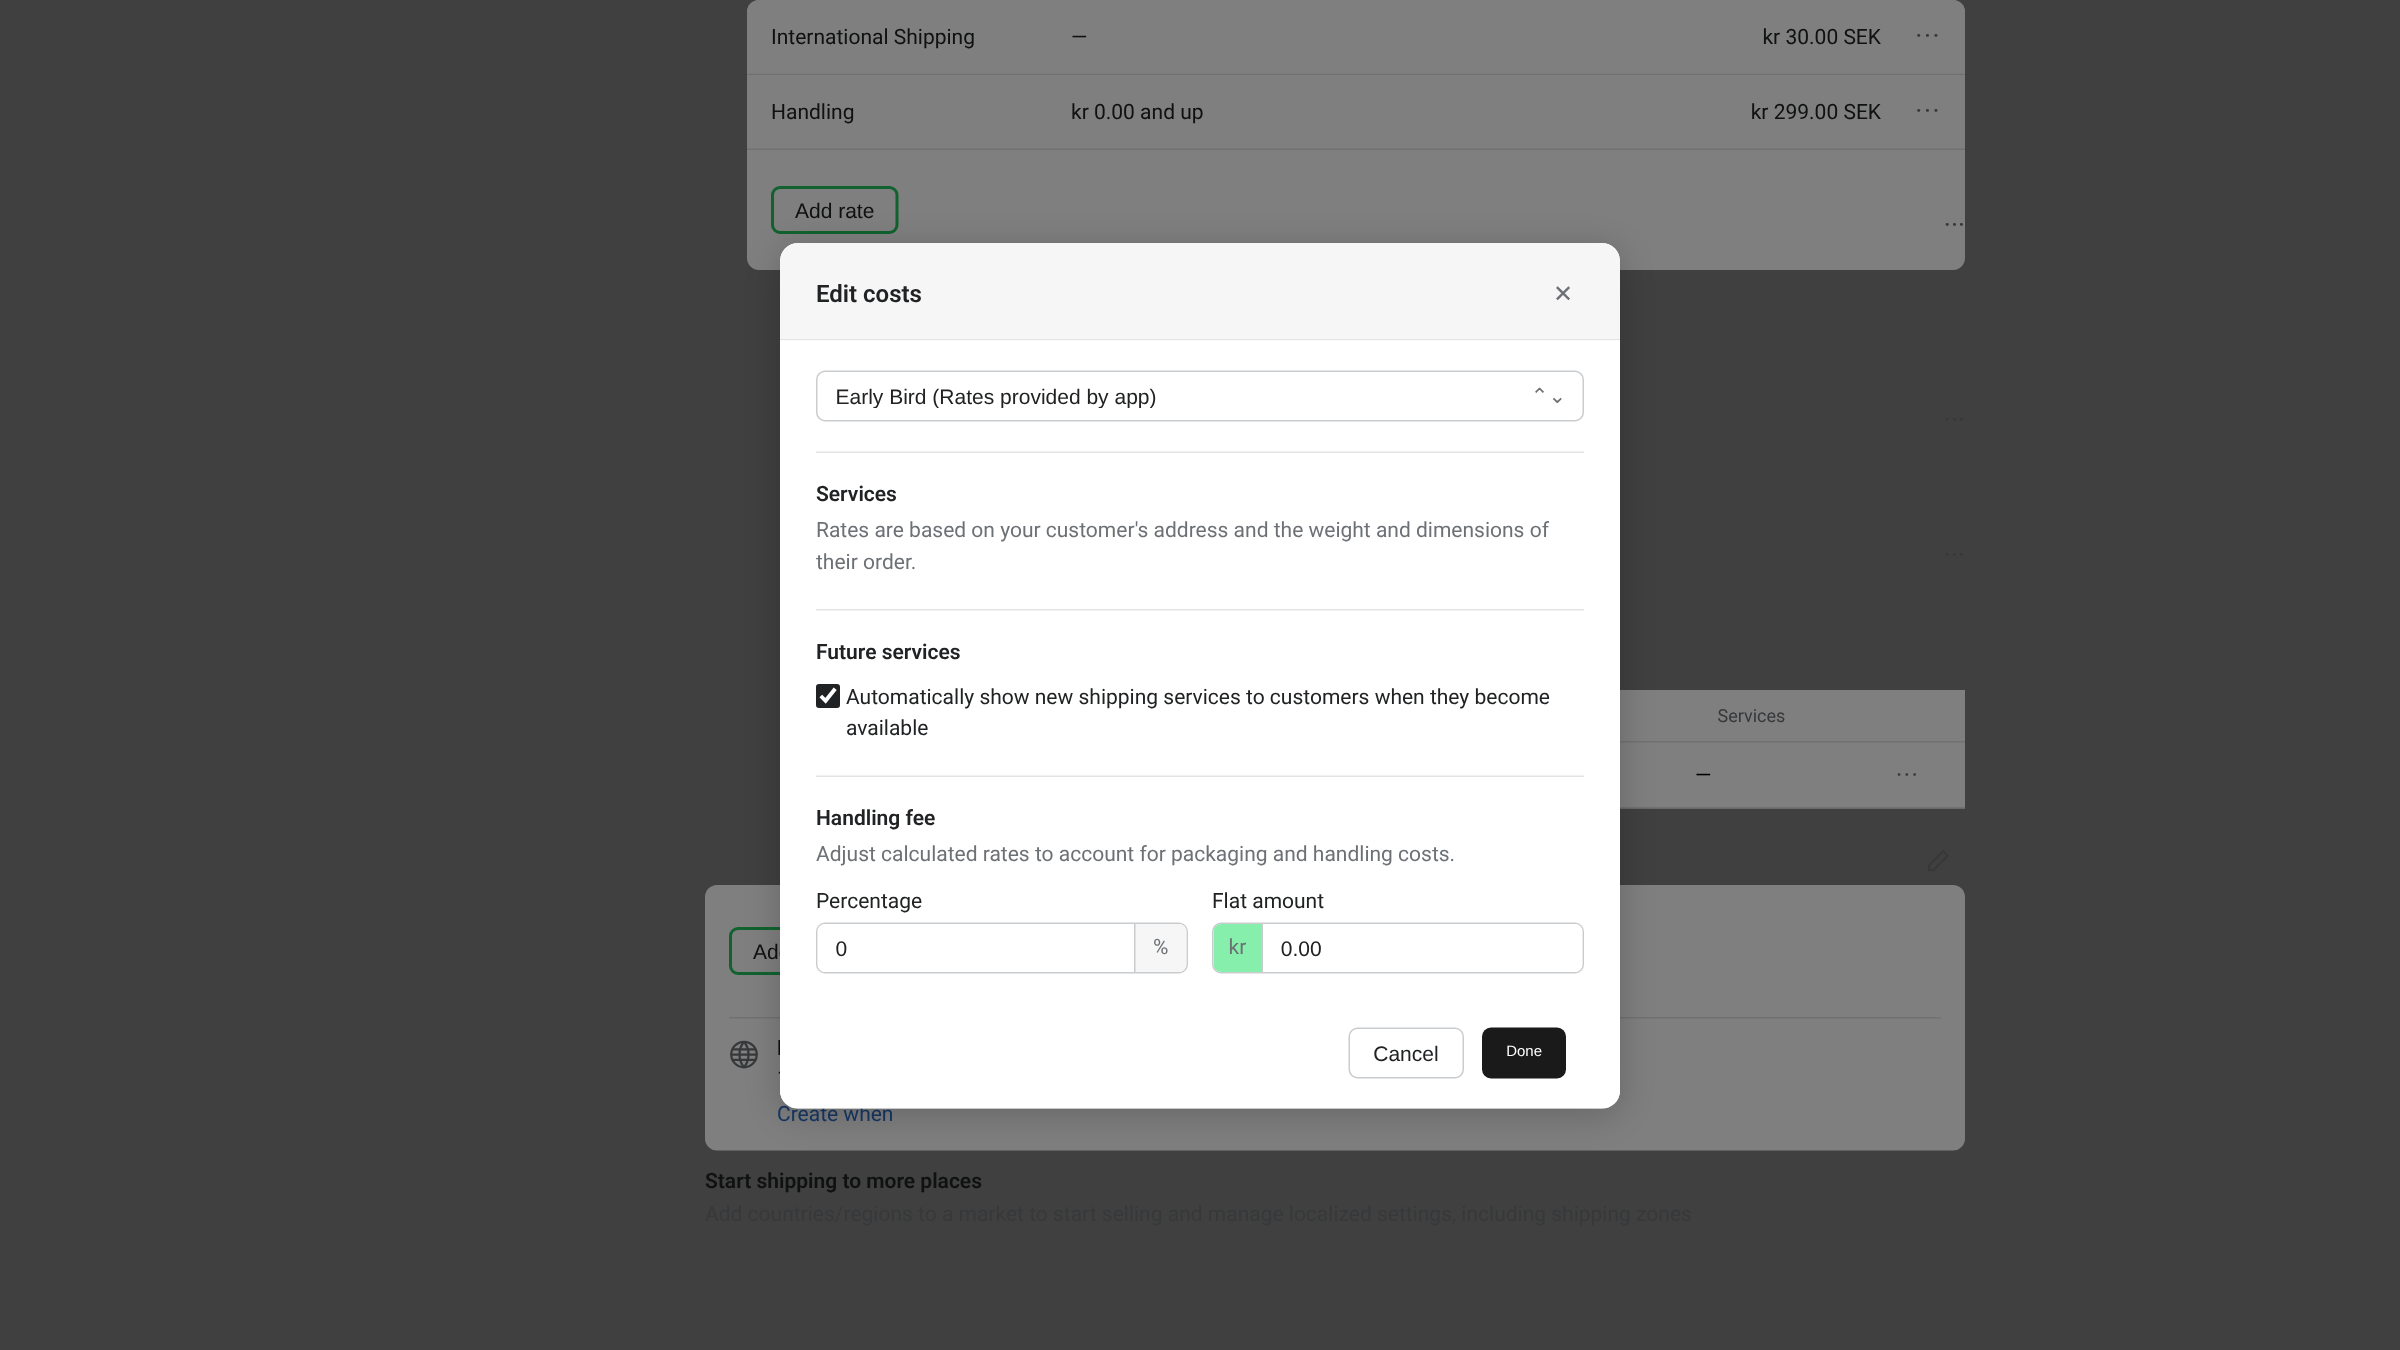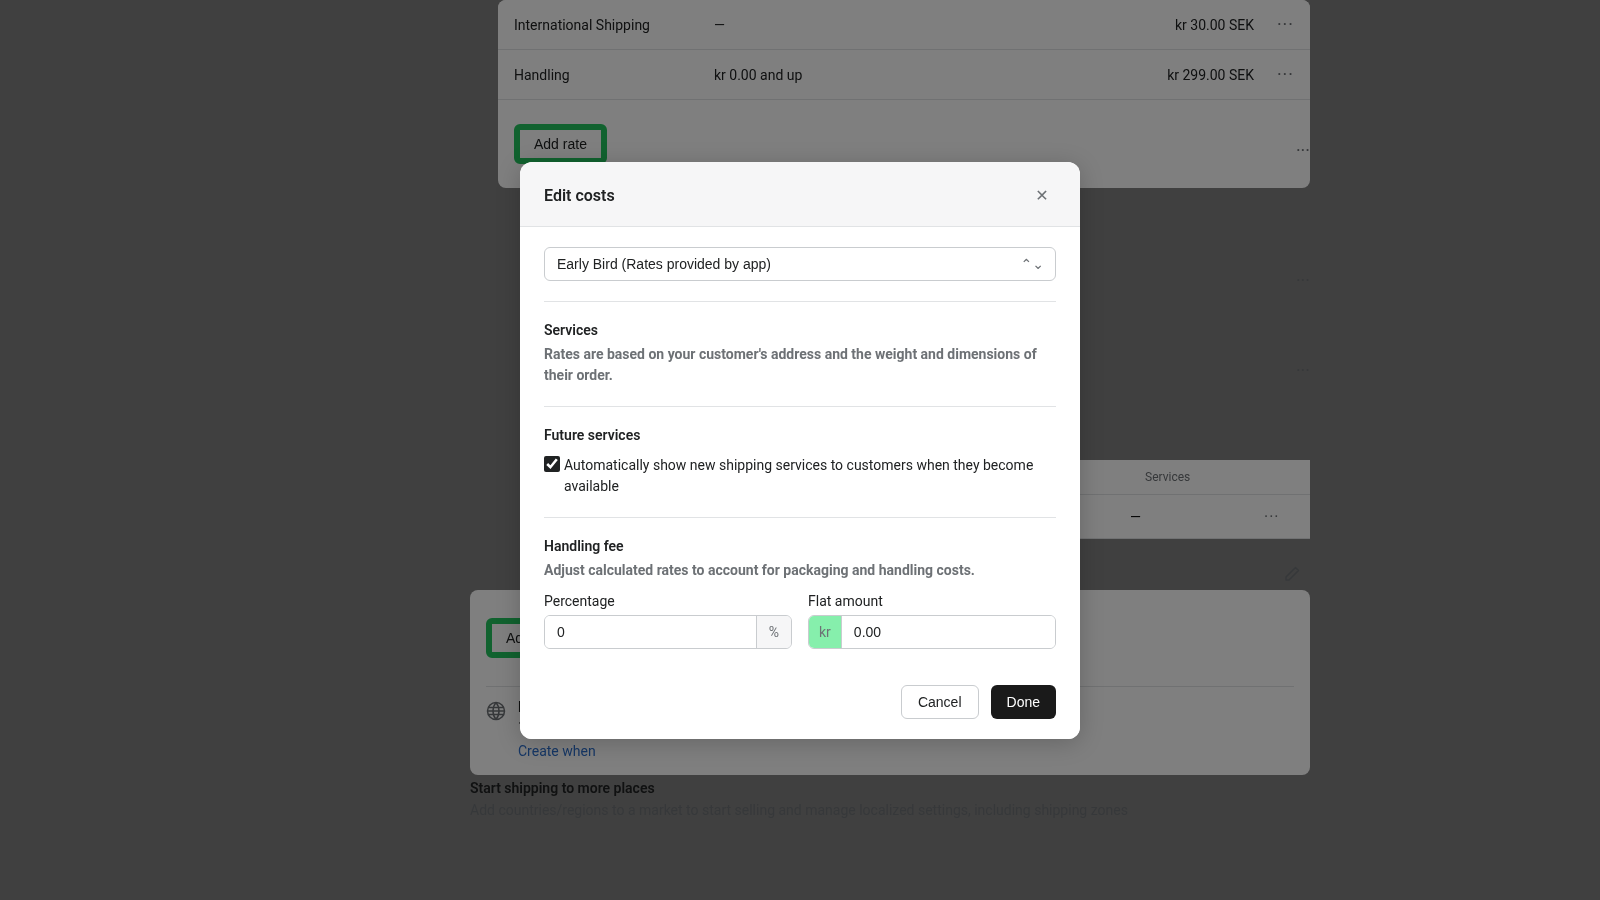--- a/index.html
+++ b/index.html
@@ -48,21 +48,21 @@
       text-align: right;
       color: #8c9196;
       font-size: 18px;
       cursor: pointer;
     }
 
     .add-rate-btn {
       display: inline-flex;
       align-items: center;
       padding: 6px 14px;
-      border: 6px solid #22c55e;
+      border: 2px solid #22c55e;
       border-radius: 6px;
       background: white;
       font-size: 14px;
       color: #202223;
       cursor: pointer;
       margin: 12px 0;
     }
 
     
     .overlay {
@@ -162,21 +162,20 @@
       font-weight: 600;
       color: #202223;
       margin-bottom: 6px;
     }
 
     .section-desc {
       font-size: 14px;
       color: #6d7175;
       line-height: 1.5;
       margin-bottom: 4px;
-      font-weight: bold;
     }
 
     .checkbox-row {
       display: flex;
       align-items: flex-start;
       gap: 4px;
       margin-top: 12px;
     }
 
     .checkbox-input {
@@ -248,40 +247,40 @@
       font-size: 14px;
       color: #6d7175;
       border-right: 1px solid #c9cccf;
     }
 
     
     .modal-footer {
       display: flex;
       justify-content: flex-end;
       gap: 12px;
-      padding: 16px 24px 20px;
+      padding: 16px 36px 20px;
       background: white;
     }
 
     .btn-cancel {
       padding: 8px 16px;
       border: 1px solid #c9cccf;
       border-radius: 6px;
       background: white;
       font-size: 14px;
       color: #202223;
       cursor: pointer;
     }
 
     .btn-done {
       padding: 8px 16px;
       border: none;
       border-radius: 6px;
       background: #1a1a1a;
-      font-size: 14px;
+      font-size: 10px;
       color: white;
       cursor: pointer;
       font-weight: 500;
     }
 
     
     .bg-wrapper {
       position: absolute;
       top: 0; left: 0;
       width: 100%;

